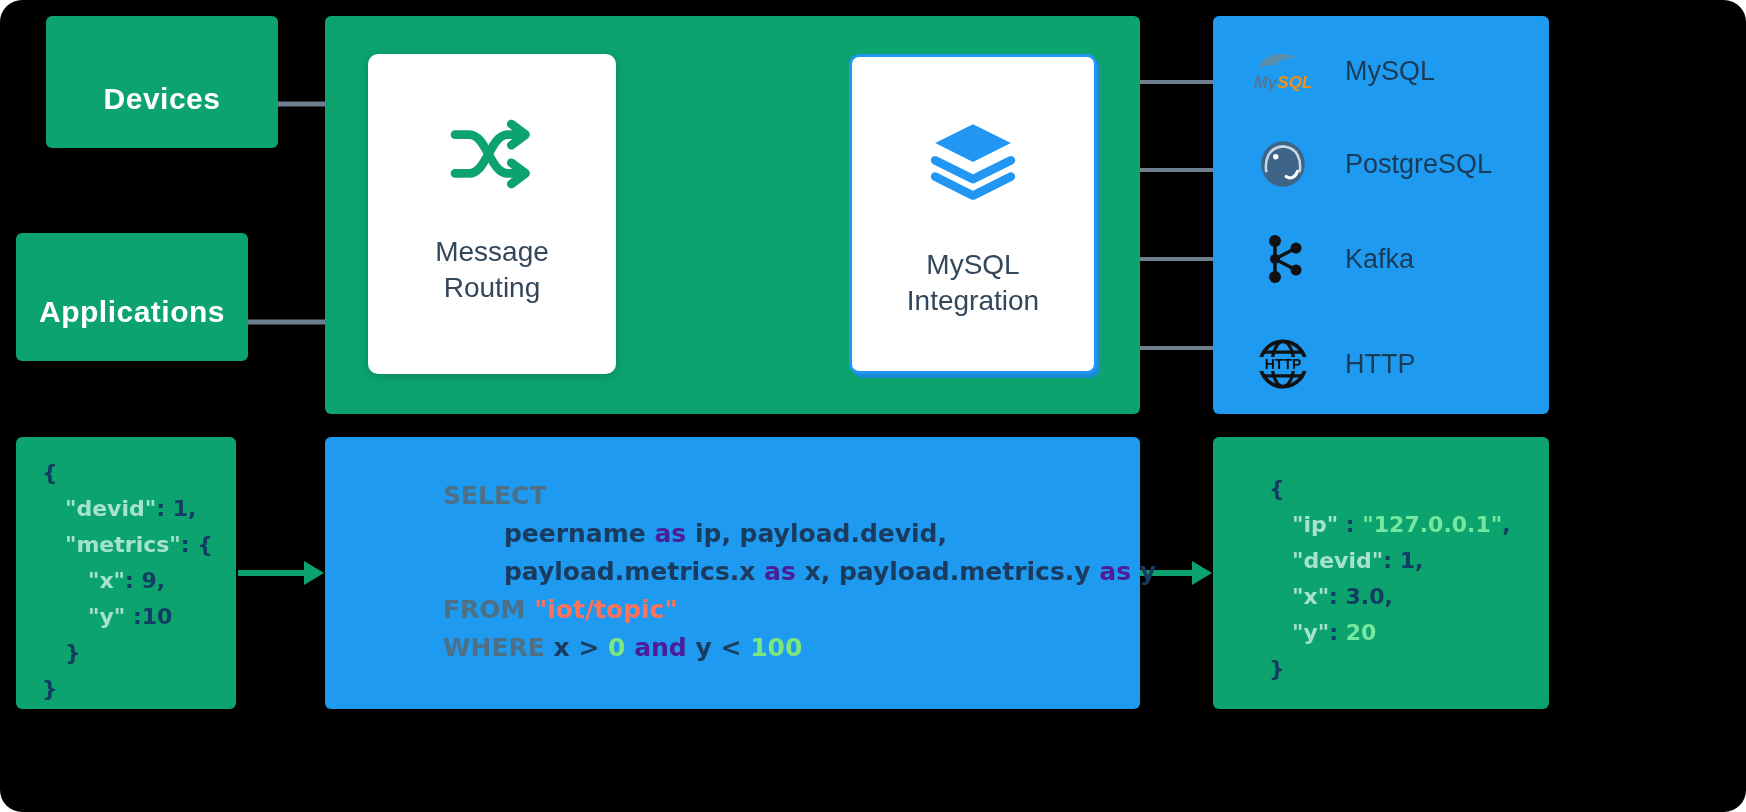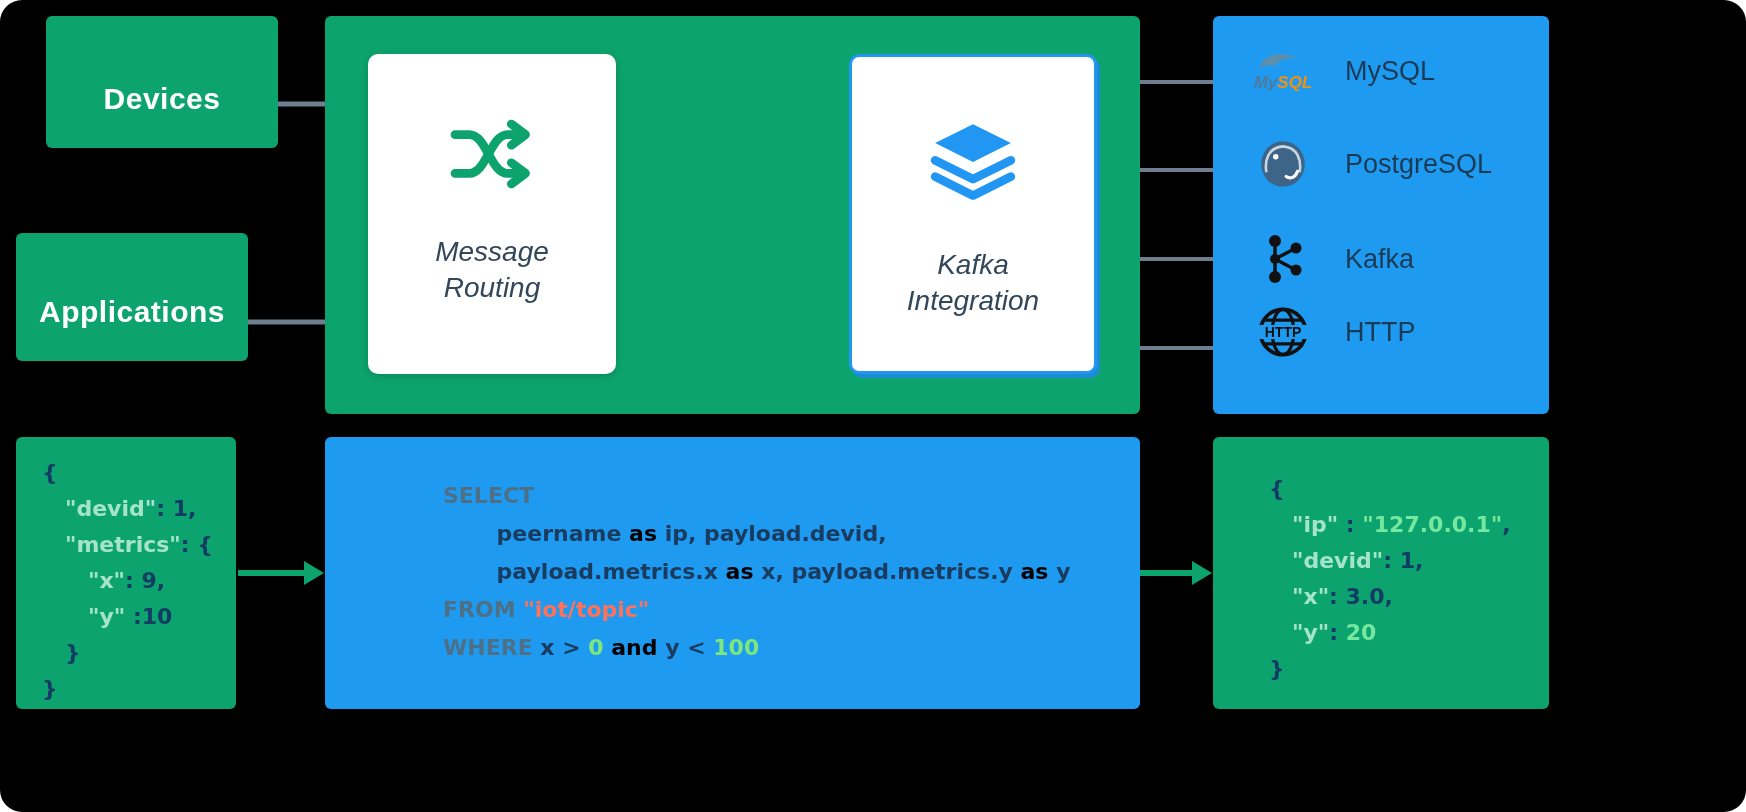--- a/index.html
+++ b/index.html
@@ -18,54 +18,54 @@
   
   .devices{left:16px;top:16px;width:232px;height:132px;margin-left:30px;}
   .applications{left:16px;top:233px;width:232px;height:128px;}
   .node-box{display:flex;align-items:flex-end;justify-content:center;padding-bottom:32px;box-sizing:border-box;}
   .node-label{color:#ffffff;font-size:30px;font-weight:700;letter-spacing:.5px;}
 
   
   .routing-panel{left:325px;top:16px;width:815px;height:398px;}
   .card{position:absolute;top:38px;width:248px;height:320px;background:#ffffff;border-radius:10px;
         display:flex;flex-direction:column;align-items:center;padding-top:62px;box-sizing:border-box;
-        box-shadow:0 2px 8px rgba(0,0,0,.18);font-style:italic;}
+        box-shadow:0 2px 8px rgba(0,0,0,.18);}
   .card-msg{left:43px;}
   .card-data{left:524px;border:3px solid #2196F3;box-shadow:3px 4px 0 0 rgba(30,136,229,.85);}
   .card-label{margin-top:42px;width:170px;text-align:center;font-size:28px;line-height:1.3;
               font-weight:500;color:#33475B;}
 
   
   .db-panel{left:1213px;top:16px;width:336px;height:398px;}
   .db-row{position:absolute;left:34px;height:56px;display:flex;align-items:center;gap:26px;}
   .db-row-1{top:27px;}
   .db-row-2{top:120px;}
   .db-row-3{top:215px;}
-  .db-row-4{top:288px;}
+  .db-row-4{top:320px;}
   .db-icon{width:72px;display:flex;align-items:center;justify-content:center;}
   .db-label{font-size:27px;font-weight:500;color:#1B3A55;}
 
   
   .input-box{left:16px;top:437px;width:220px;height:272px;}
   .sql-box{left:325px;top:437px;width:815px;height:272px;}
   .output-box{left:1213px;top:437px;width:336px;height:272px;}
   .code{white-space:pre;font-family:"DejaVu Sans", sans-serif;font-weight:600;}
   .json-code{font-size:22px;line-height:36px;}
   .input-box .code{padding:18px 0 0 26px;}
   .output-box .code{padding:34px 0 0 56px;}
-  .sql-code{font-size:22px;line-height:38px;padding:40px 0 0 118px;}
+  .sql-code{font-size:25px;line-height:38px;padding:40px 0 0 118px;}
 
   
   .json-code .tok-p{color:#123C63;}
   .json-code .tok-k{color:#A5E3CF;}
   .json-code .tok-str{color:#74E89E;}
   
   .sql-code .tok-kw{color:#4E7086;}
   .sql-code .tok-id{color:#1A3A5E;text-align:right;}
-  .sql-code .tok-op{color:#000000;}
+  .sql-code .tok-op{color:#4c1d95;}
   .sql-code .tok-str{color:#FF7159;}
   .sql-code .tok-num{color:#7CE87C;}
 
   .connectors{position:absolute;left:0;top:0;pointer-events:none;}
 </style>
 </head>
 <body>
 
 <div class="canvas">
 
@@ -116,21 +116,21 @@
         </g>
       </svg>
       <div class="card-label">Message Routing</div>
     </div>
     <div class="card card-data">
       <svg width="86" height="86" viewBox="0 0 100 100">
         <polygon points="50,6 94,28 50,50 6,28" fill="#2196F3"></polygon>
         <polyline points="6,48 50,70 94,48" fill="none" stroke="#2196F3" stroke-width="10" stroke-linecap="round" stroke-linejoin="round"></polyline>
         <polyline points="6,67 50,89 94,67" fill="none" stroke="#2196F3" stroke-width="10" stroke-linecap="round" stroke-linejoin="round"></polyline>
       </svg>
-      <div class="card-label">Kafka Integration</div>
+      <div class="card-label">MySQL Integration</div>
     </div>
   </div>
 
   <div class="box blue db-panel">
     <div class="db-row db-row-1">
       <span class="db-icon">
         <svg width="72" height="50" viewBox="0 0 72 50">
           <path d="M12 22 C16 8 36 4 50 12 C42 11 32 13 28 20 C24 18 17 19 12 22 Z" fill="#5D8FAD"></path>
           <text x="36" y="42" text-anchor="middle" font-size="17" font-style="italic" font-weight="bold" font-family="Liberation Sans, sans-serif"><tspan fill="#4F7A9B">My</tspan><tspan fill="#F29111">SQL</tspan></text>
         </svg>

